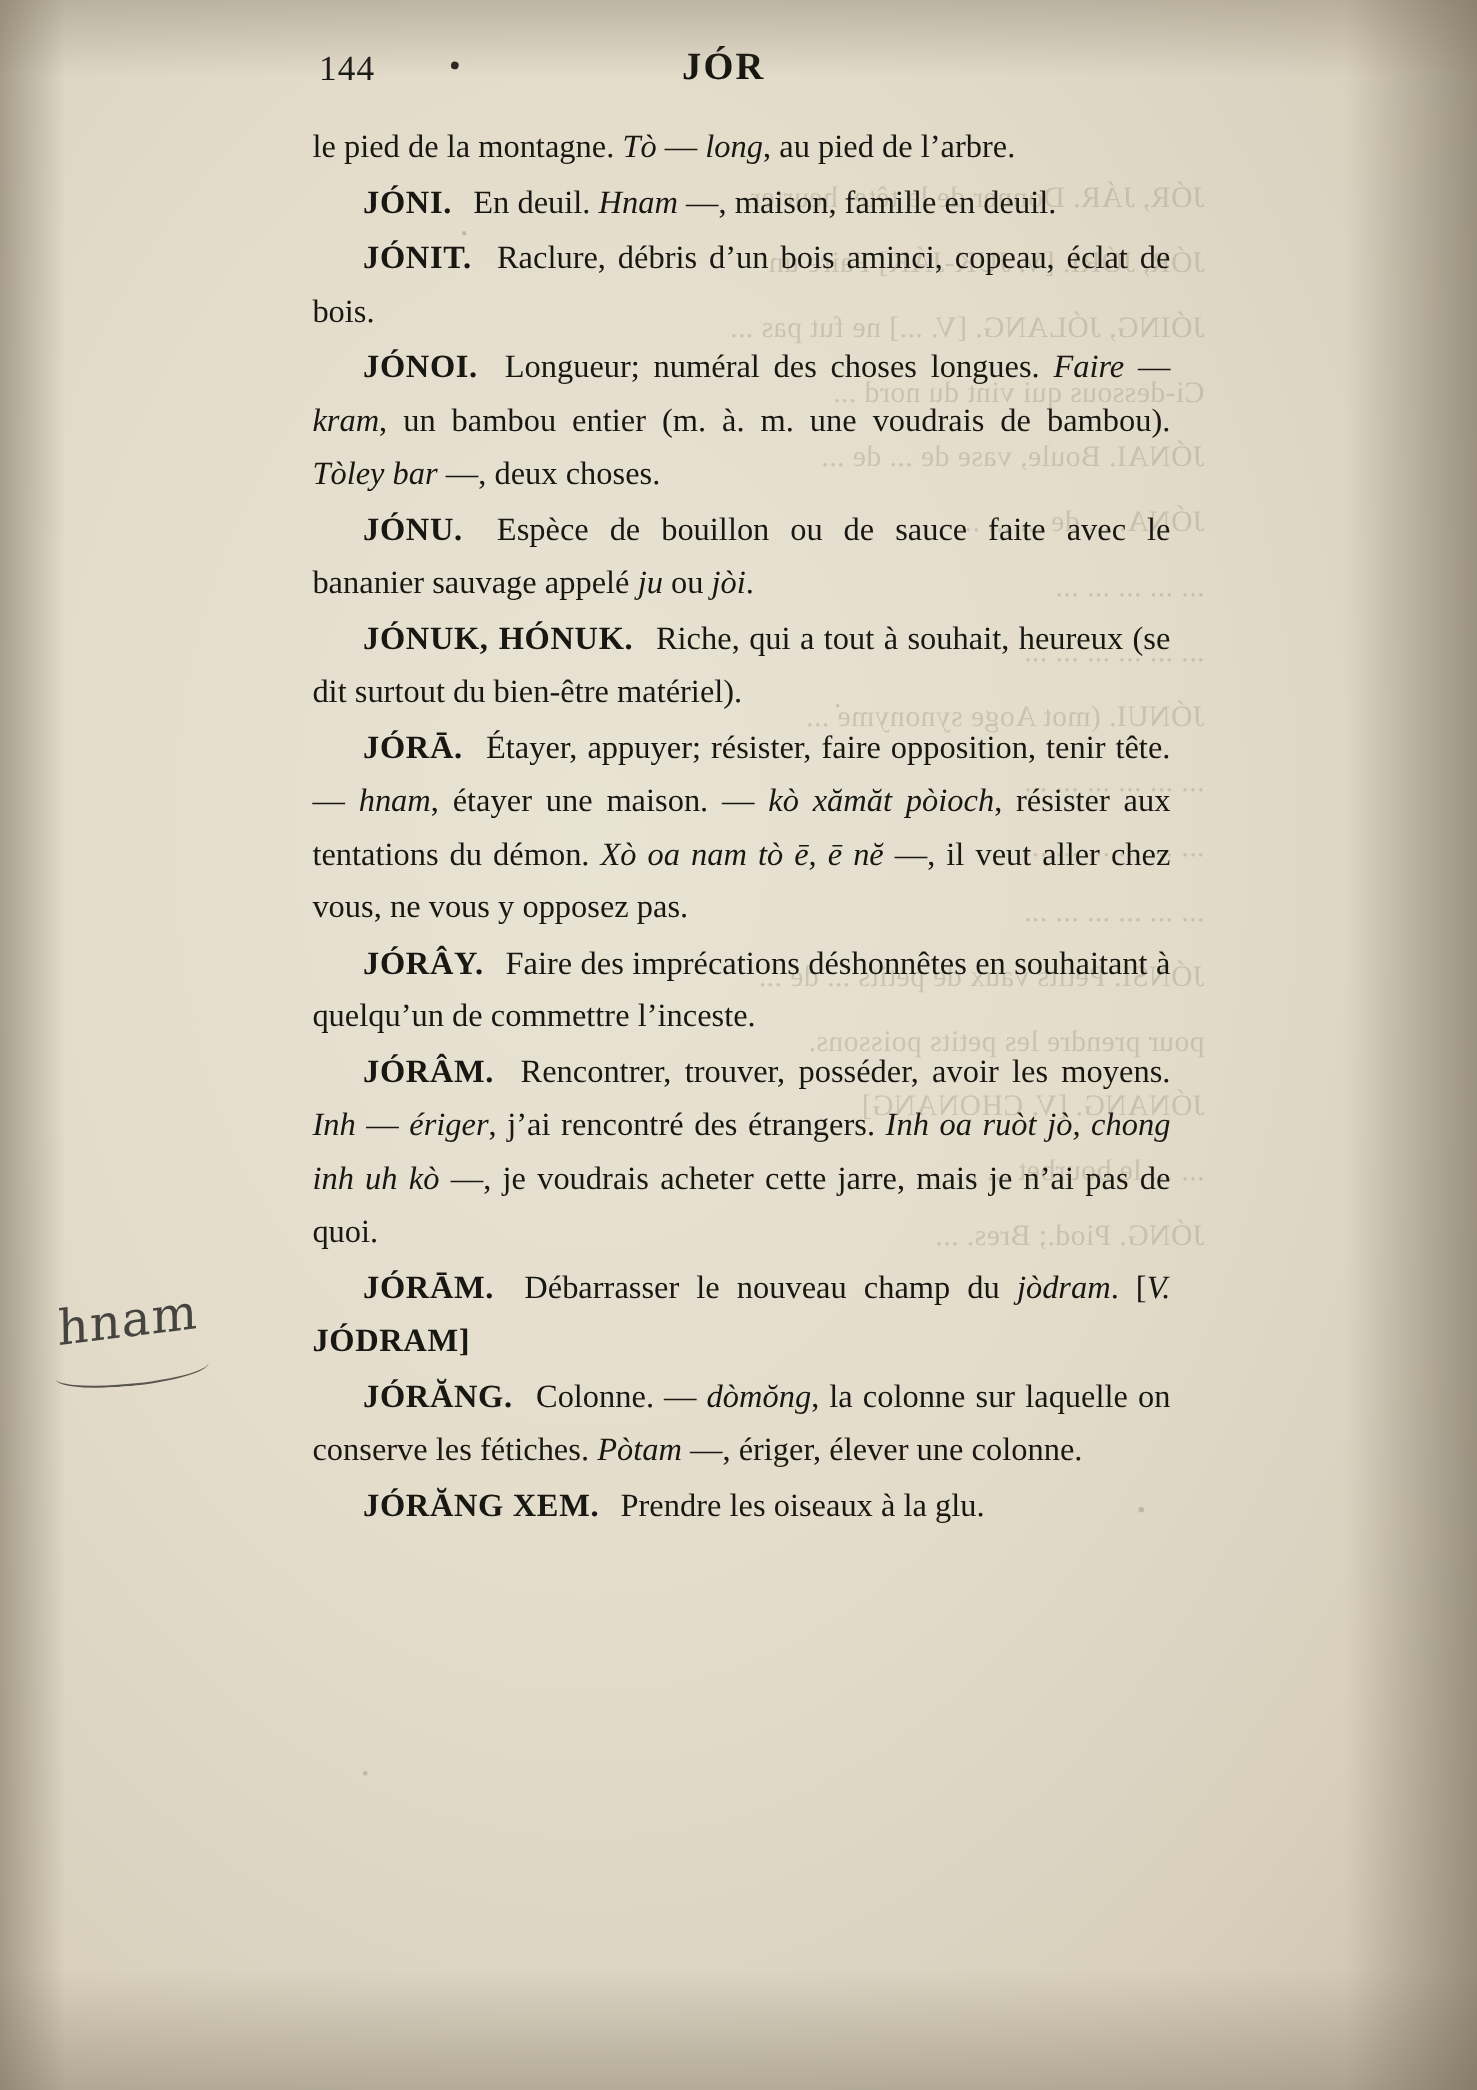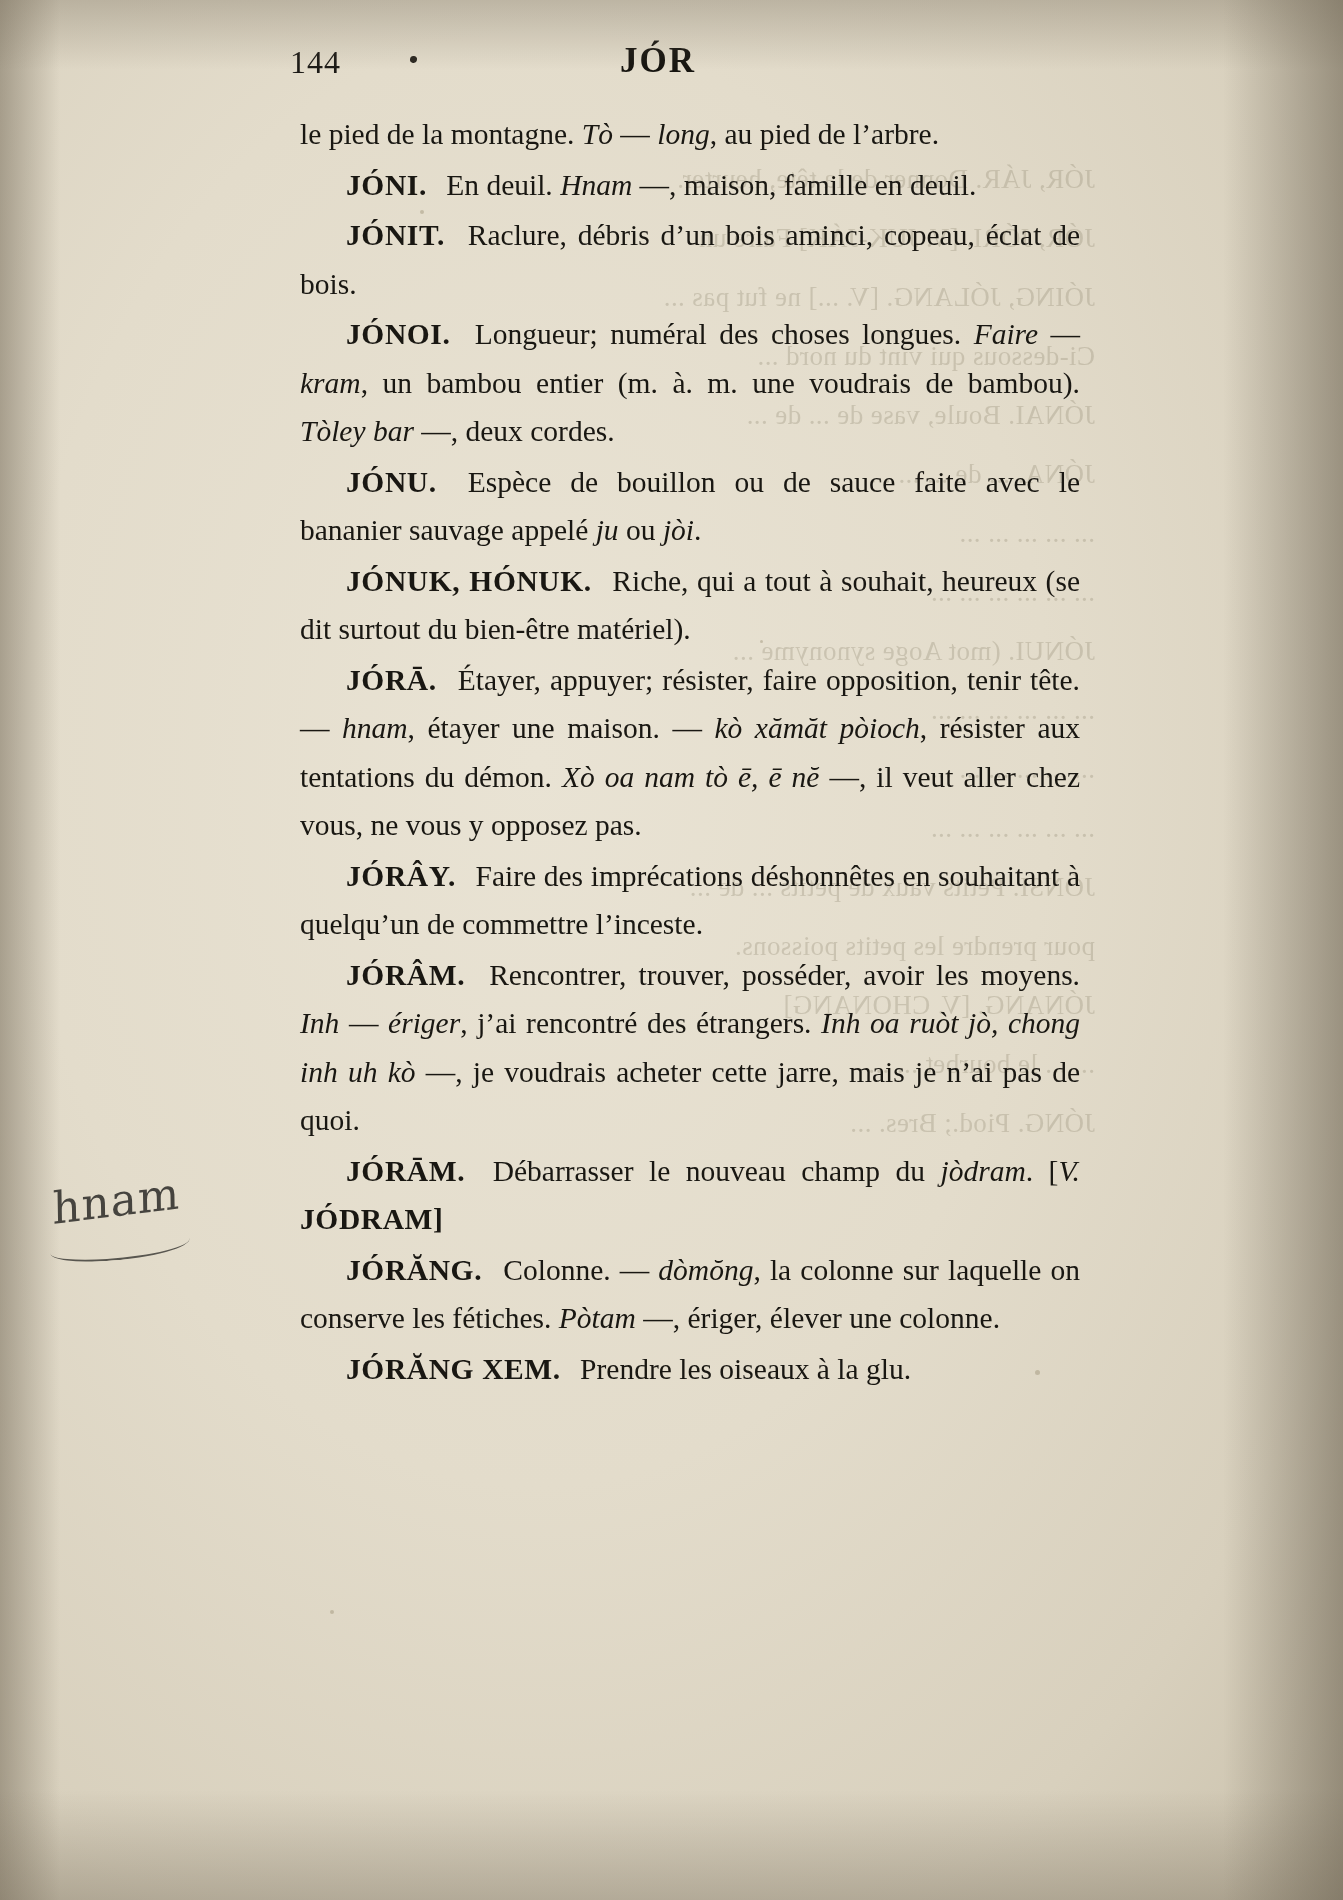--- a/index.html
+++ b/index.html
@@ -114,21 +114,21 @@
     top: -3px;
     font-size: 35px;
     font-weight: bold;
     letter-spacing: 2px;
     color: #16140f;
   }
 
   .body-col {
     position: absolute;
     top: 110px;
-    left: 300px;
+    left: 284px;
     width: 780px;
     color: #191712;
     font-size: 29.5px;
     line-height: 48.5px;
     text-align: justify;
     -webkit-hyphens: manual;
     hyphens: manual;
   }
   .para {
     margin: 0 0 0 0;
@@ -219,21 +219,21 @@
     <div class="header">
       <div class="folio">144</div>
       <div class="folio-dot"></div>
       <div class="running-head">JÓR</div>
     </div>
 
     <div class="body-col" id="body-col">
         <p class="para"><span>le pied de la montagne. </span><span class="it">Tò</span><span> — </span><span class="it">long</span><span>, au pied de l’arbre.</span></p>
         <p class="para indent"><span class="hw">JÓNI.</span><span class="sp"></span><span> En deuil. </span><span class="it">Hnam</span><span> —, maison, famille en deuil.</span></p>
         <p class="para indent"><span class="hw">JÓNIT.</span><span class="sp"></span><span> Raclure, débris d’un bois aminci, copeau, éclat de bois.</span></p>
-        <p class="para indent"><span class="hw">JÓNOI.</span><span class="sp"></span><span> Longueur; numéral des choses longues. </span><span class="it">Faire</span><span> — </span><span class="it">kram</span><span>, un bambou entier (m. à. m. une voudrais de bambou). </span><span class="it">Tòley bar</span><span> —, deux cordes.</span></p>
+        <p class="para indent"><span class="hw">JÓNOI.</span><span class="sp"></span><span> Longueur; numéral des choses longues. </span><span class="it">Faire</span><span> — </span><span class="it">kram</span><span>, un bambou entier (m. à. m. une voudrais de bambou). </span><span class="it">Tòley bar</span><span> —, deux choses.</span></p>
         <p class="para indent"><span class="hw">JÓNU.</span><span class="sp"></span><span> Espèce de bouillon ou de sauce faite avec le bananier sauvage appelé </span><span class="it">ju</span><span> ou </span><span class="it">jòi</span><span>.</span></p>
         <p class="para indent"><span class="hw">JÓNUK, HÓNUK.</span><span class="sp"></span><span> Riche, qui a tout à souhait, heureux (se dit surtout du bien-être matériel).</span></p>
         <p class="para indent"><span class="hw">JÓRĀ.</span><span class="sp"></span><span> Étayer, appuyer; résister, faire opposition, tenir tête. — </span><span class="it">hnam</span><span>, étayer une maison. — </span><span class="it">kò xămăt pòioch</span><span>, résister aux tentations du démon. </span><span class="it">Xò oa nam tò ē, ē nĕ</span><span> —, il veut aller chez vous, ne vous y opposez pas.</span></p>
         <p class="para indent"><span class="hw">JÓRÂY.</span><span class="sp"></span><span> Faire des imprécations déshonnêtes en souhaitant à quelqu’un de commettre l’inceste.</span></p>
         <p class="para indent"><span class="hw">JÓRÂM.</span><span class="sp"></span><span> Rencontrer, trouver, posséder, avoir les moyens. </span><span class="it">Inh</span><span> — </span><span class="it">ériger</span><span>, j’ai rencontré des étrangers. </span><span class="it">Inh oa ruòt jò, chong inh uh kò</span><span> —, je voudrais acheter cette jarre, mais je n’ai pas de quoi.</span></p>
         <p class="para indent"><span class="hw">JÓRĀM.</span><span class="sp"></span><span> Débarrasser le nouveau champ du </span><span class="it">jòdram</span><span>. [</span><span class="it">V.</span><span class="hw"> JÓDRAM]</span></p>
         <p class="para indent"><span class="hw">JÓRĂNG.</span><span class="sp"></span><span> Colonne. — </span><span class="it">dòmŏng</span><span>, la colonne sur laquelle on conserve les fétiches. </span><span class="it">Pòtam</span><span> —, ériger, élever une colonne.</span></p>
         <p class="para indent"><span class="hw">JÓRĂNG XEM.</span><span class="sp"></span><span> Prendre les oiseaux à la glu.</span></p>
       </div>
 

